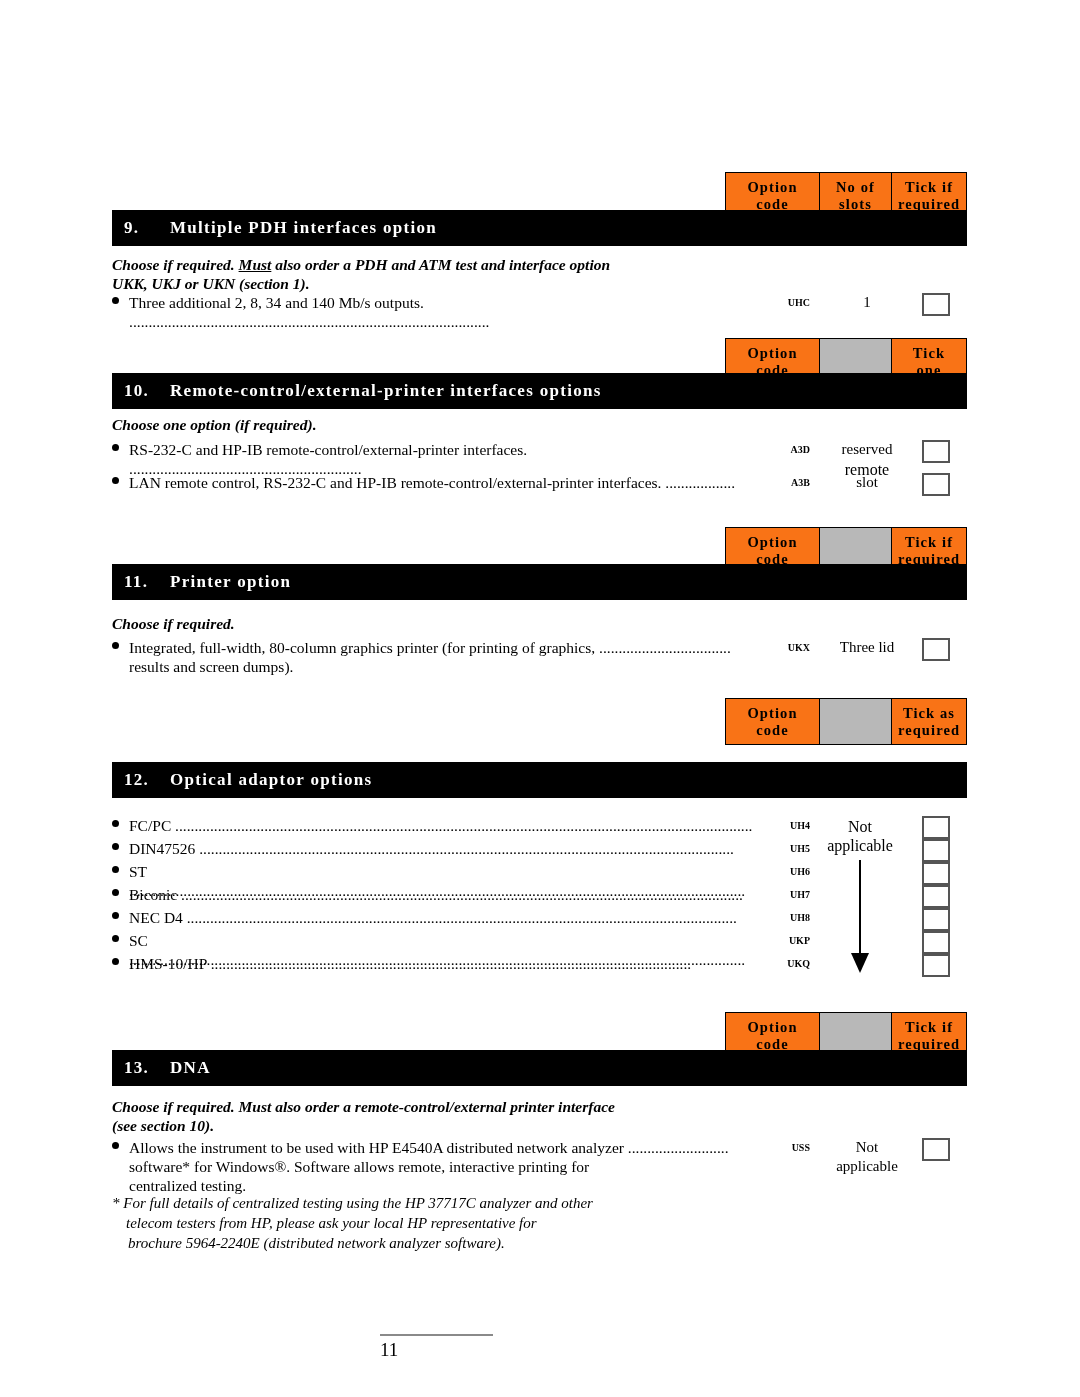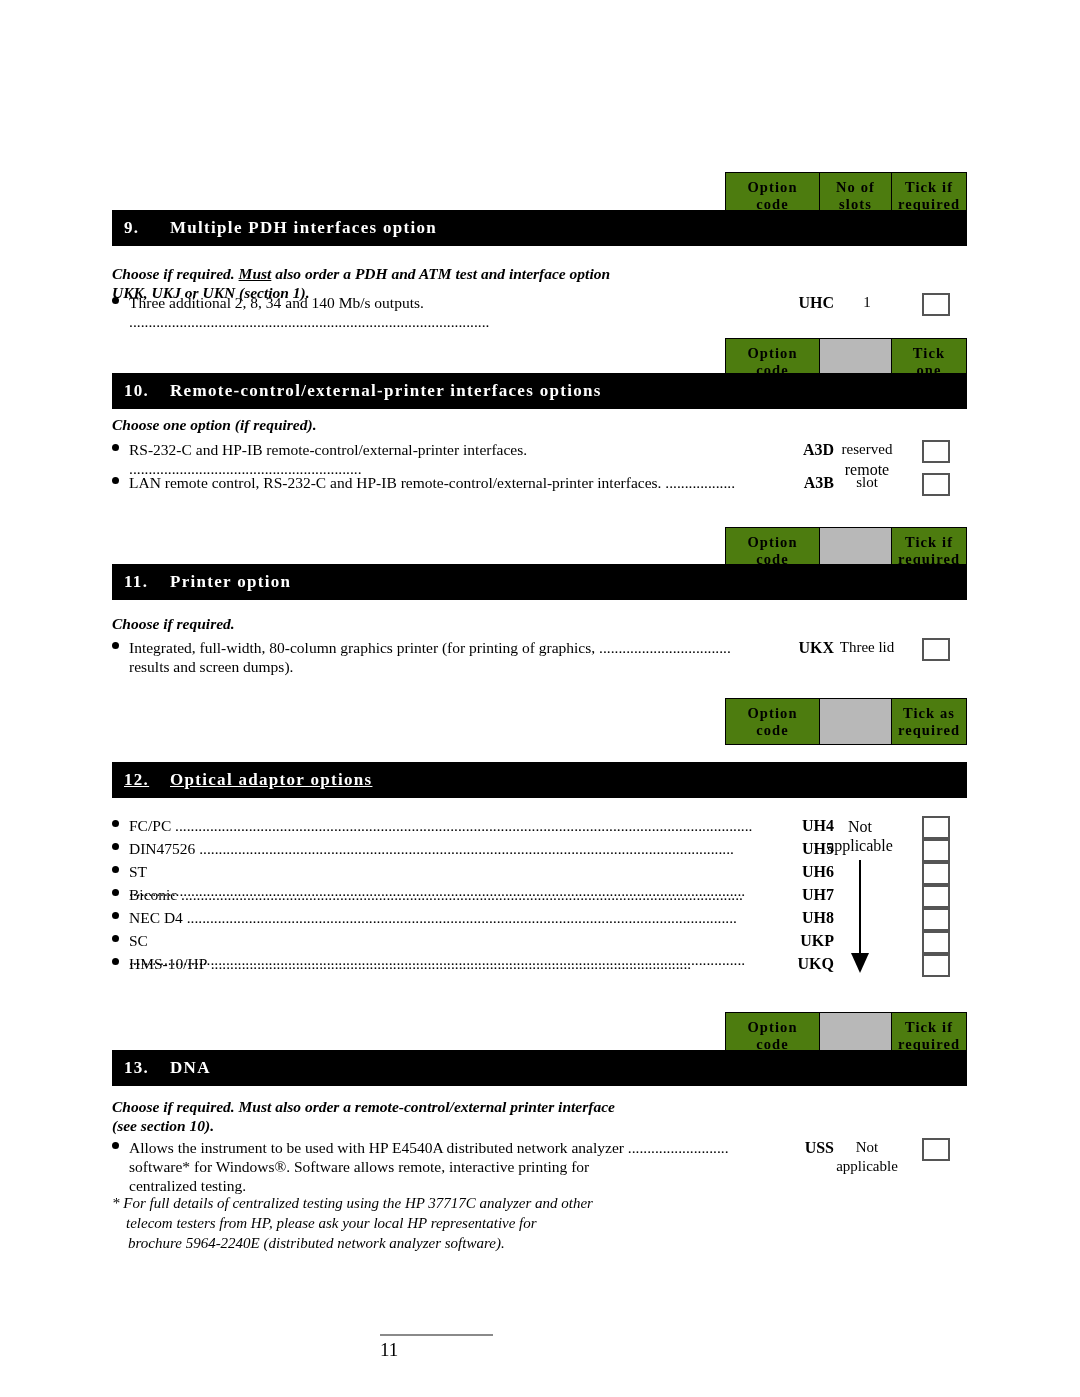--- a/index.html
+++ b/index.html
@@ -22,21 +22,21 @@
     width: 1080px;
     height: 1397px;
   }
 
   
   .hdr-table {
     position: absolute;
     display: flex;
     border: 1.5px solid #000;
     box-sizing: border-box;
-    background: #4d7c0f;
+    background: #f97316;
     height: 47px;
   }
   .hdr-cell {
     box-sizing: border-box;
     border-right: 1.5px solid #000;
     display: flex;
     flex-direction: column;
     align-items: center;
     justify-content: center;
     font-weight: bold;
@@ -120,24 +120,24 @@
     top: 0;
     width: 630px;
   }
   .lead {
     display: inline;
     letter-spacing: 0px;
   }
   .ocode {
     position: absolute;
     font-weight: bold;
-    font-size: 16px;
+    font-size: 10px;
     text-align: right;
     width: 90px;
-    left: 632px;
+    left: 608px;
     top: 0;
   }
   .oslots {
     position: absolute;
     left: 700px;
     width: 110px;
     text-align: center;
     font-size: 15px;
     line-height: 19px;
     top: 0;
@@ -217,21 +217,21 @@
       <span>Tick if</span>
       <span>required</span>
     </div>
   </div>
 
   <div class="secbar" style="top:210px;">
     <span class="num">9.</span>
     <span class="ttl">Multiple PDH interfaces option</span>
   </div>
 
-  <div class="intro" style="top:264px;">
+  <div class="intro" style="top:255px;">
     <span>Choose if required. </span><u>Must</u><span> also order a PDH and ATM test and interface option</span><br>
     <span>UKK, UKJ or UKN (section 1).</span>
   </div>
 
   <div class="orow" style="top:293px;">
     <span class="bullet"></span>
     <span class="otext"><span>Three additional 2, 8, 34 and 140 Mb/s outputs.</span> <span class="lead">.............................................................................................</span></span>
     <span class="ocode">UHC</span>
     <span class="oslots">1</span>
     <span class="obox"></span>
@@ -310,21 +310,21 @@
       <span>Option</span>
       <span>code</span>
     </div>
     <div class="hdr-cell c-mid shade"></div>
     <div class="hdr-cell c-tick">
       <span>Tick as</span>
       <span>required</span>
     </div>
   </div>
 
-  <div class="secbar" style="top:762px;text-decoration:underline;">
+  <div class="secbar" style="top:762px;">
     <span class="num">12.</span>
     <span class="ttl">Optical adaptor options</span>
   </div>
 
 
   <div class="freetext" style="left:805px; top:817px; width:110px;">
     <span>Not</span><br>
     <span>applicable</span>
   </div>
   <div class="arrow-wrap" style="left:805px; top:860px; width:110px; height:115px;">

